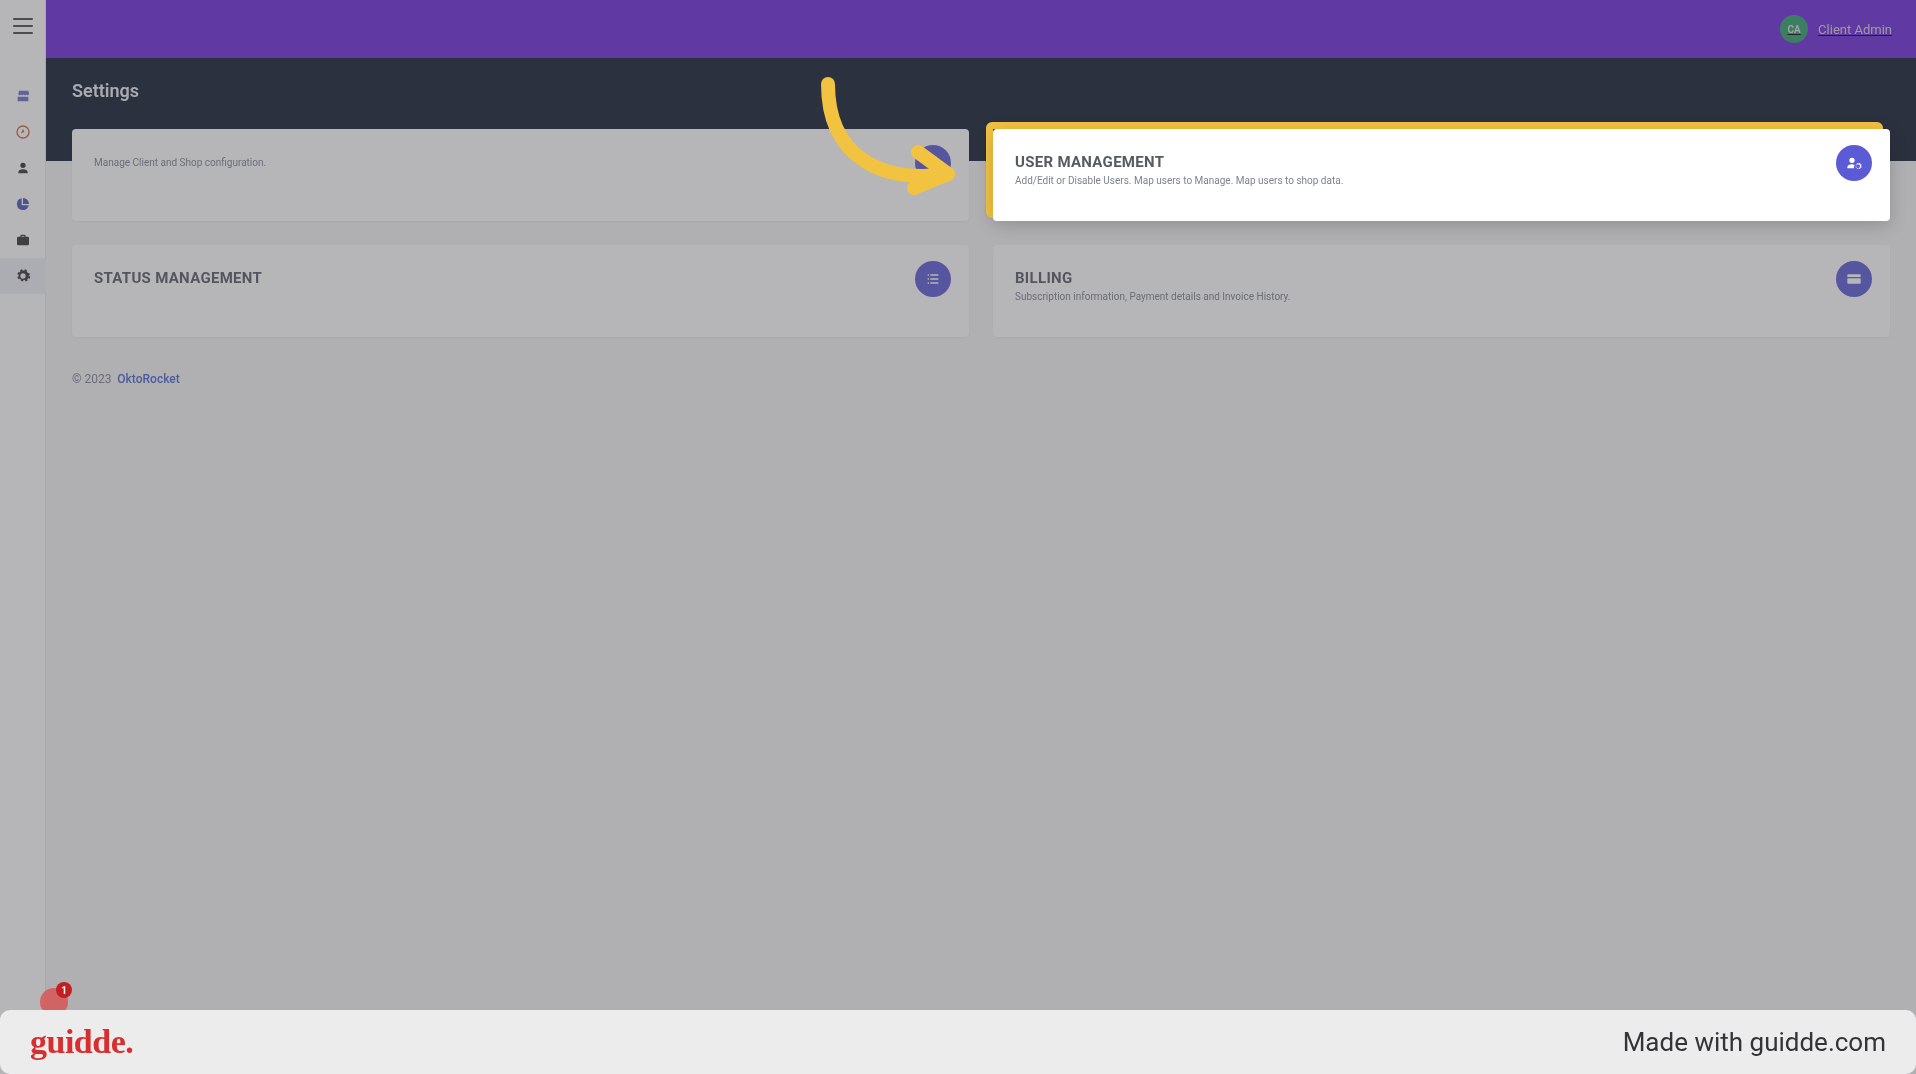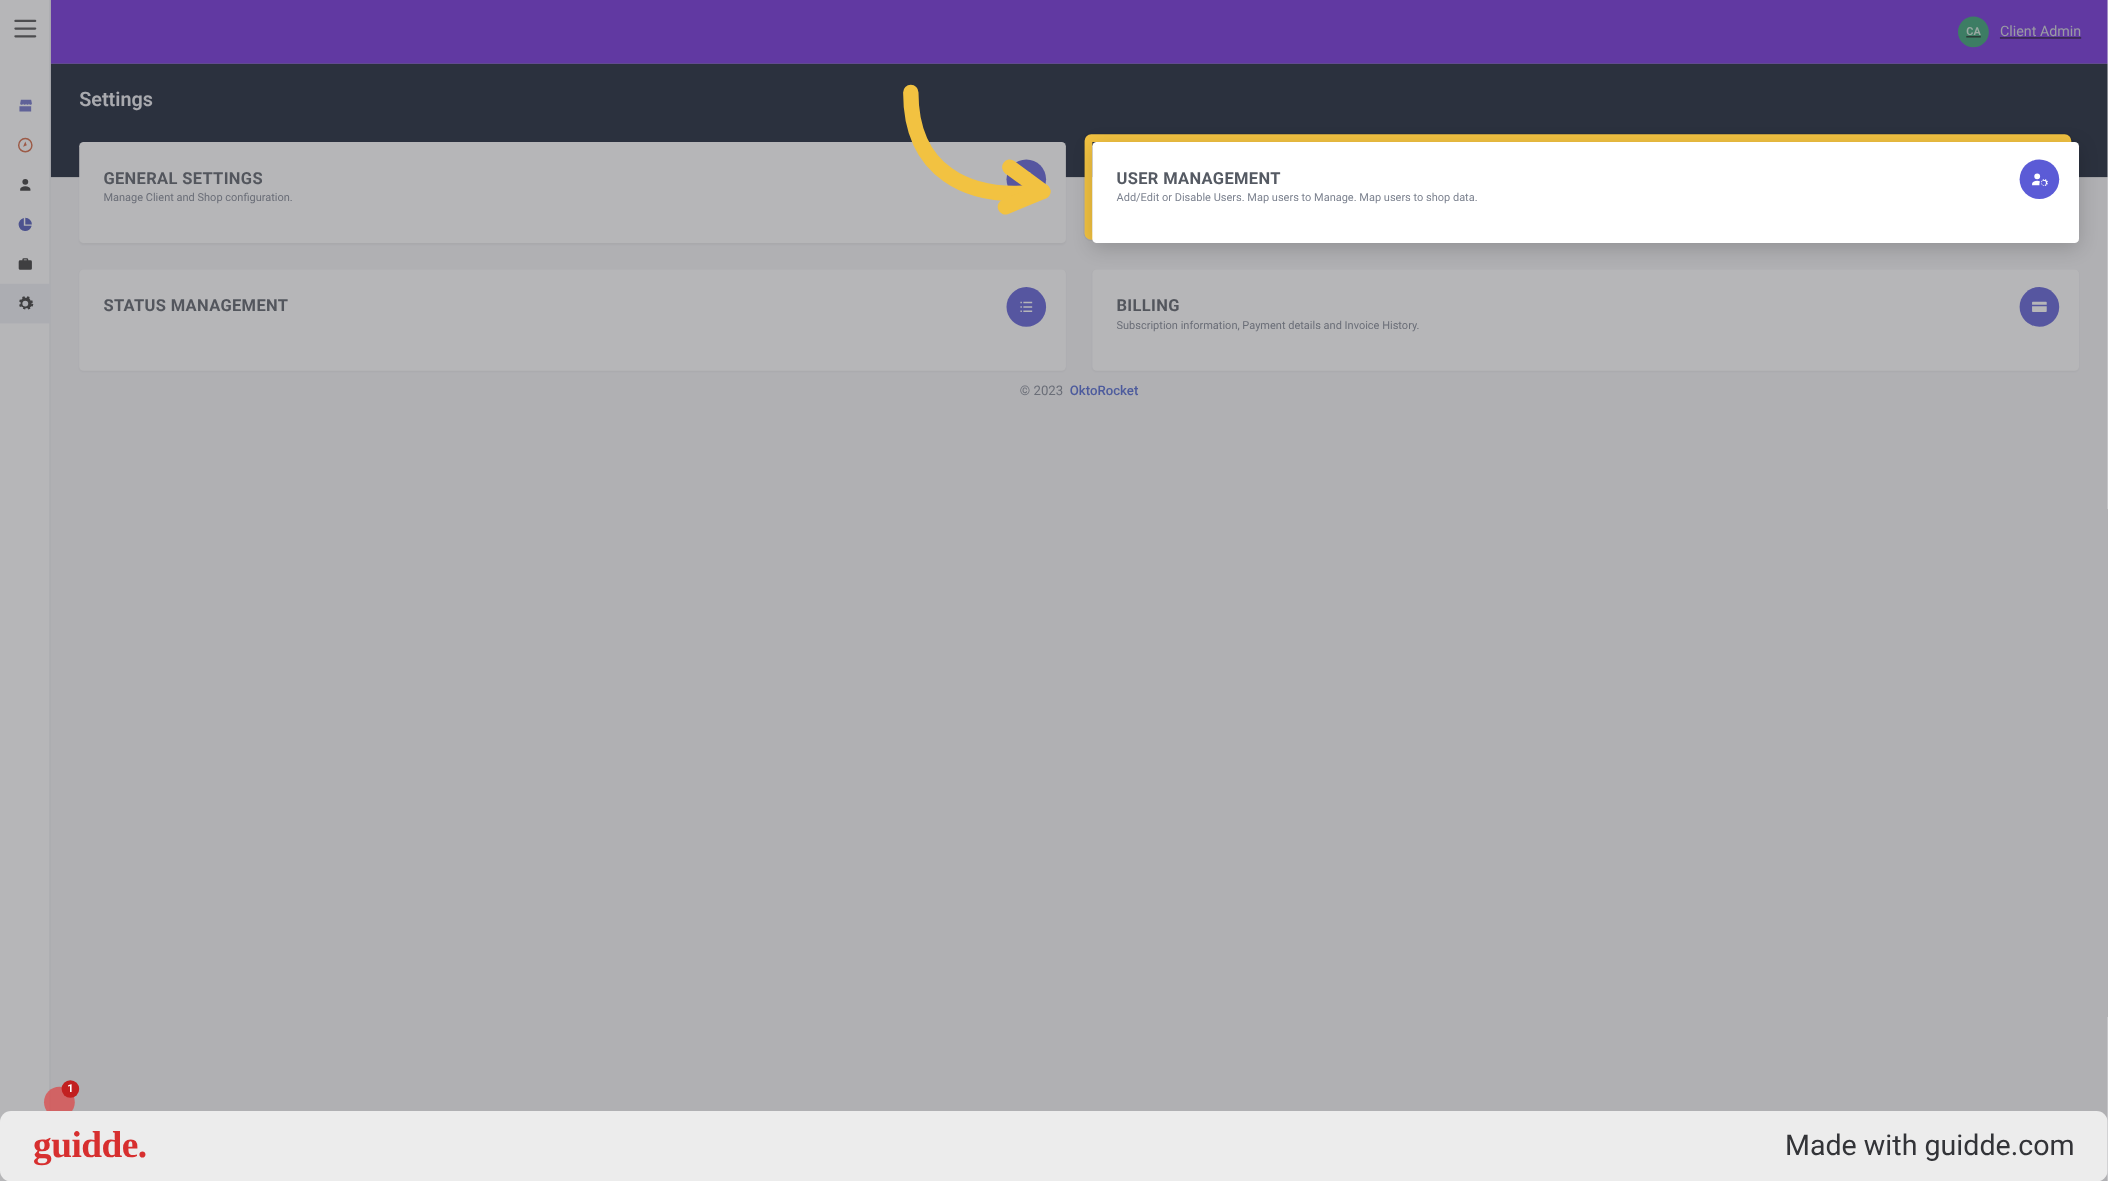--- a/index.html
+++ b/index.html
@@ -96,24 +96,23 @@
     position: absolute;
     top: 16px; right: 18px;
     width: 36px; height: 36px;
     border-radius: 50%;
     background: #5b5bd6;
     display: flex; align-items: center; justify-content: center;
   }
   .card .card-icon svg { width: 16px; height: 16px; fill: #fff; }
 
   .footer {
-    margin-top: 11px;
+    margin-top: 35px;
     font-size: 12px;
     color: #7d8390;
-    text-align: center;
   }
   .footer a { color: #4a63d0; text-decoration: none; font-weight: 500; }
 
   
   .dim {
     position: absolute; inset: 0;
     background: rgba(80,80,85,0.42);
     z-index: 10;
     pointer-events: none;
   }
@@ -231,21 +230,20 @@
     </div>
 
     <div class="page-header">
       <h1>Settings</h1>
     </div>
 
     <div class="content">
       <div class="card-grid">
 
         <div class="card" id="card-general">
-          <h2>GENERAL SETTINGS</h2>
           <p>Manage Client and Shop configuration.</p>
           <div class="card-icon">
             <svg viewBox="0 0 24 24">
                 <path d="M12 8a4 4 0 1 0 0 8 4 4 0 0 0 0-8zm9 4l2 1-1 3-2-.5a8 8 0 0 1-1.6 1.6l.5 2-3 1-1-2a8 8 0 0 1-2.2 0l-1 2-3-1 .5-2A8 8 0 0 1 6.6 16L4.6 16.5l-1-3 2-1a8 8 0 0 1 0-2.2l-2-1 1-3 2 .5A8 8 0 0 1 8.2 5l-.5-2 3-1 1 2a8 8 0 0 1 2.2 0l1-2 3 1-.5 2A8 8 0 0 1 19.4 8l2-.5 1 3-2 1a8 8 0 0 1 0 2.2z"></path>
               </svg>
           </div>
         </div>
 
         <div class="card elevated" id="card-users">
           <h2>USER MANAGEMENT</h2>

